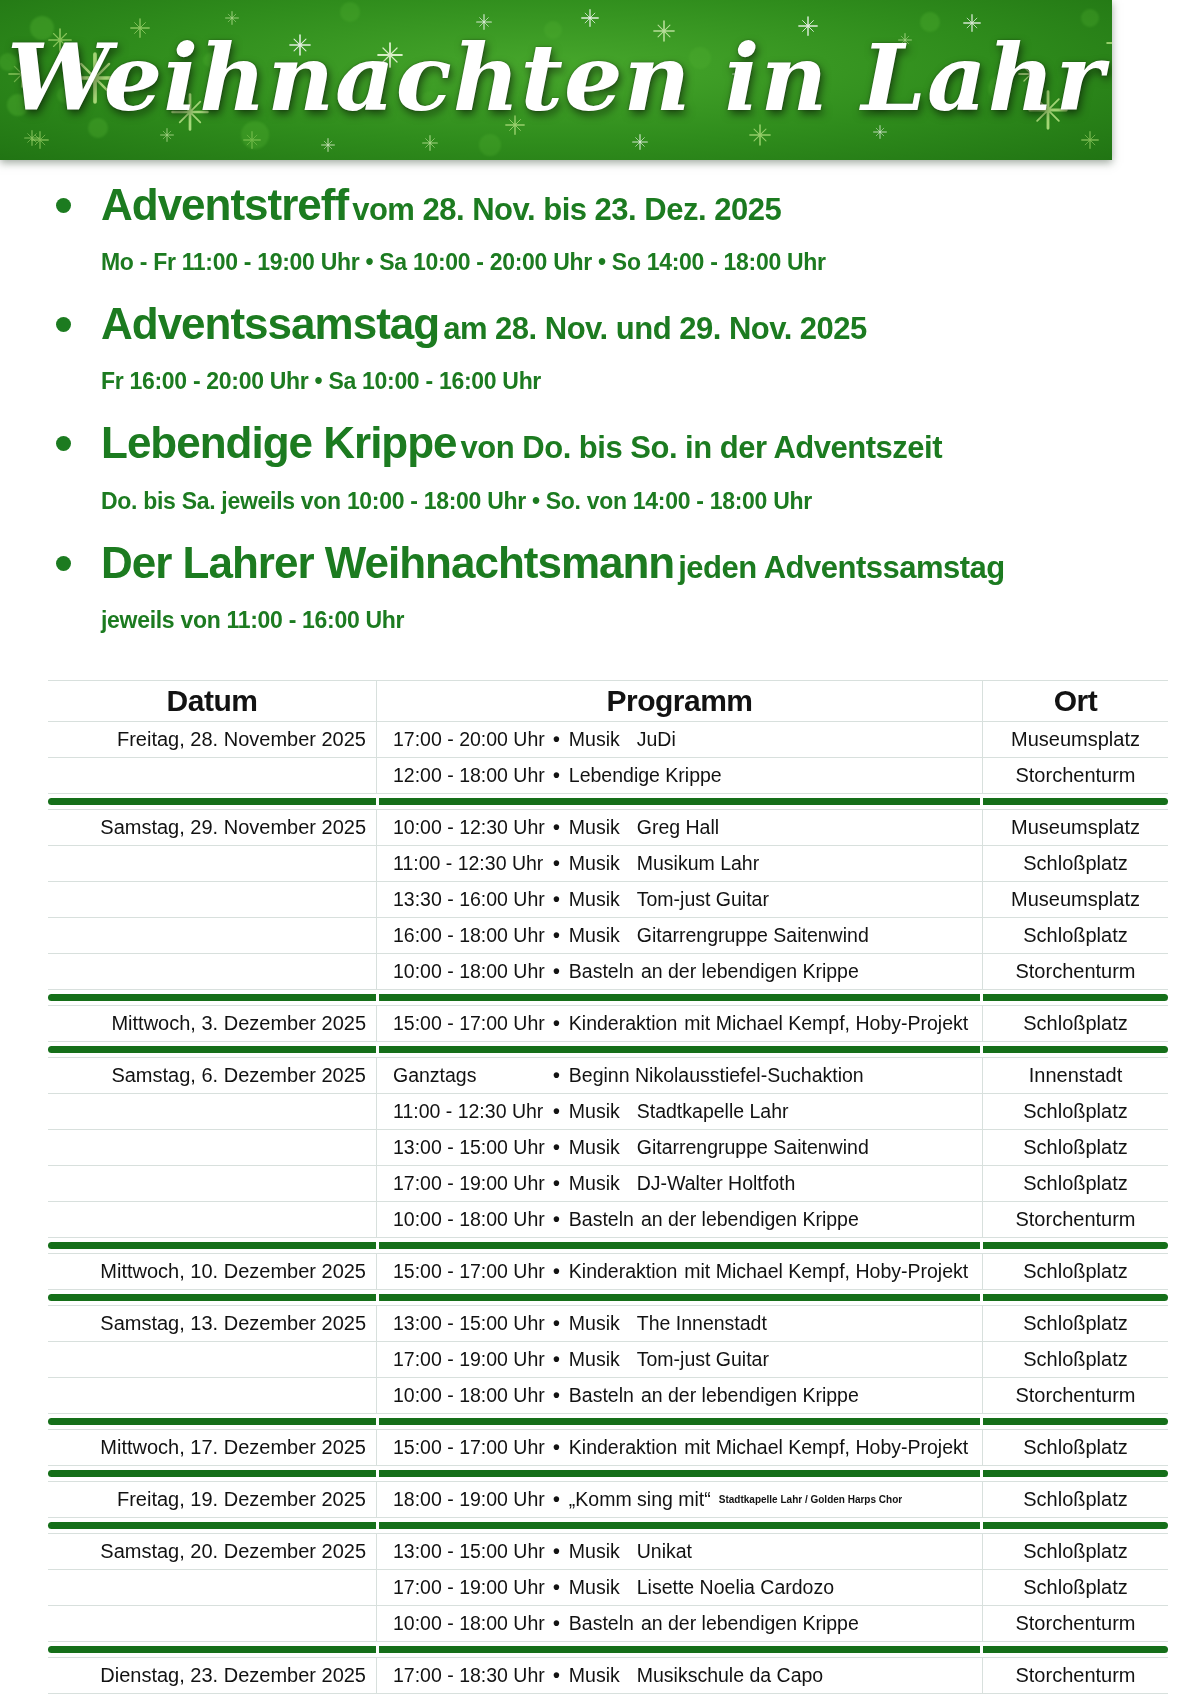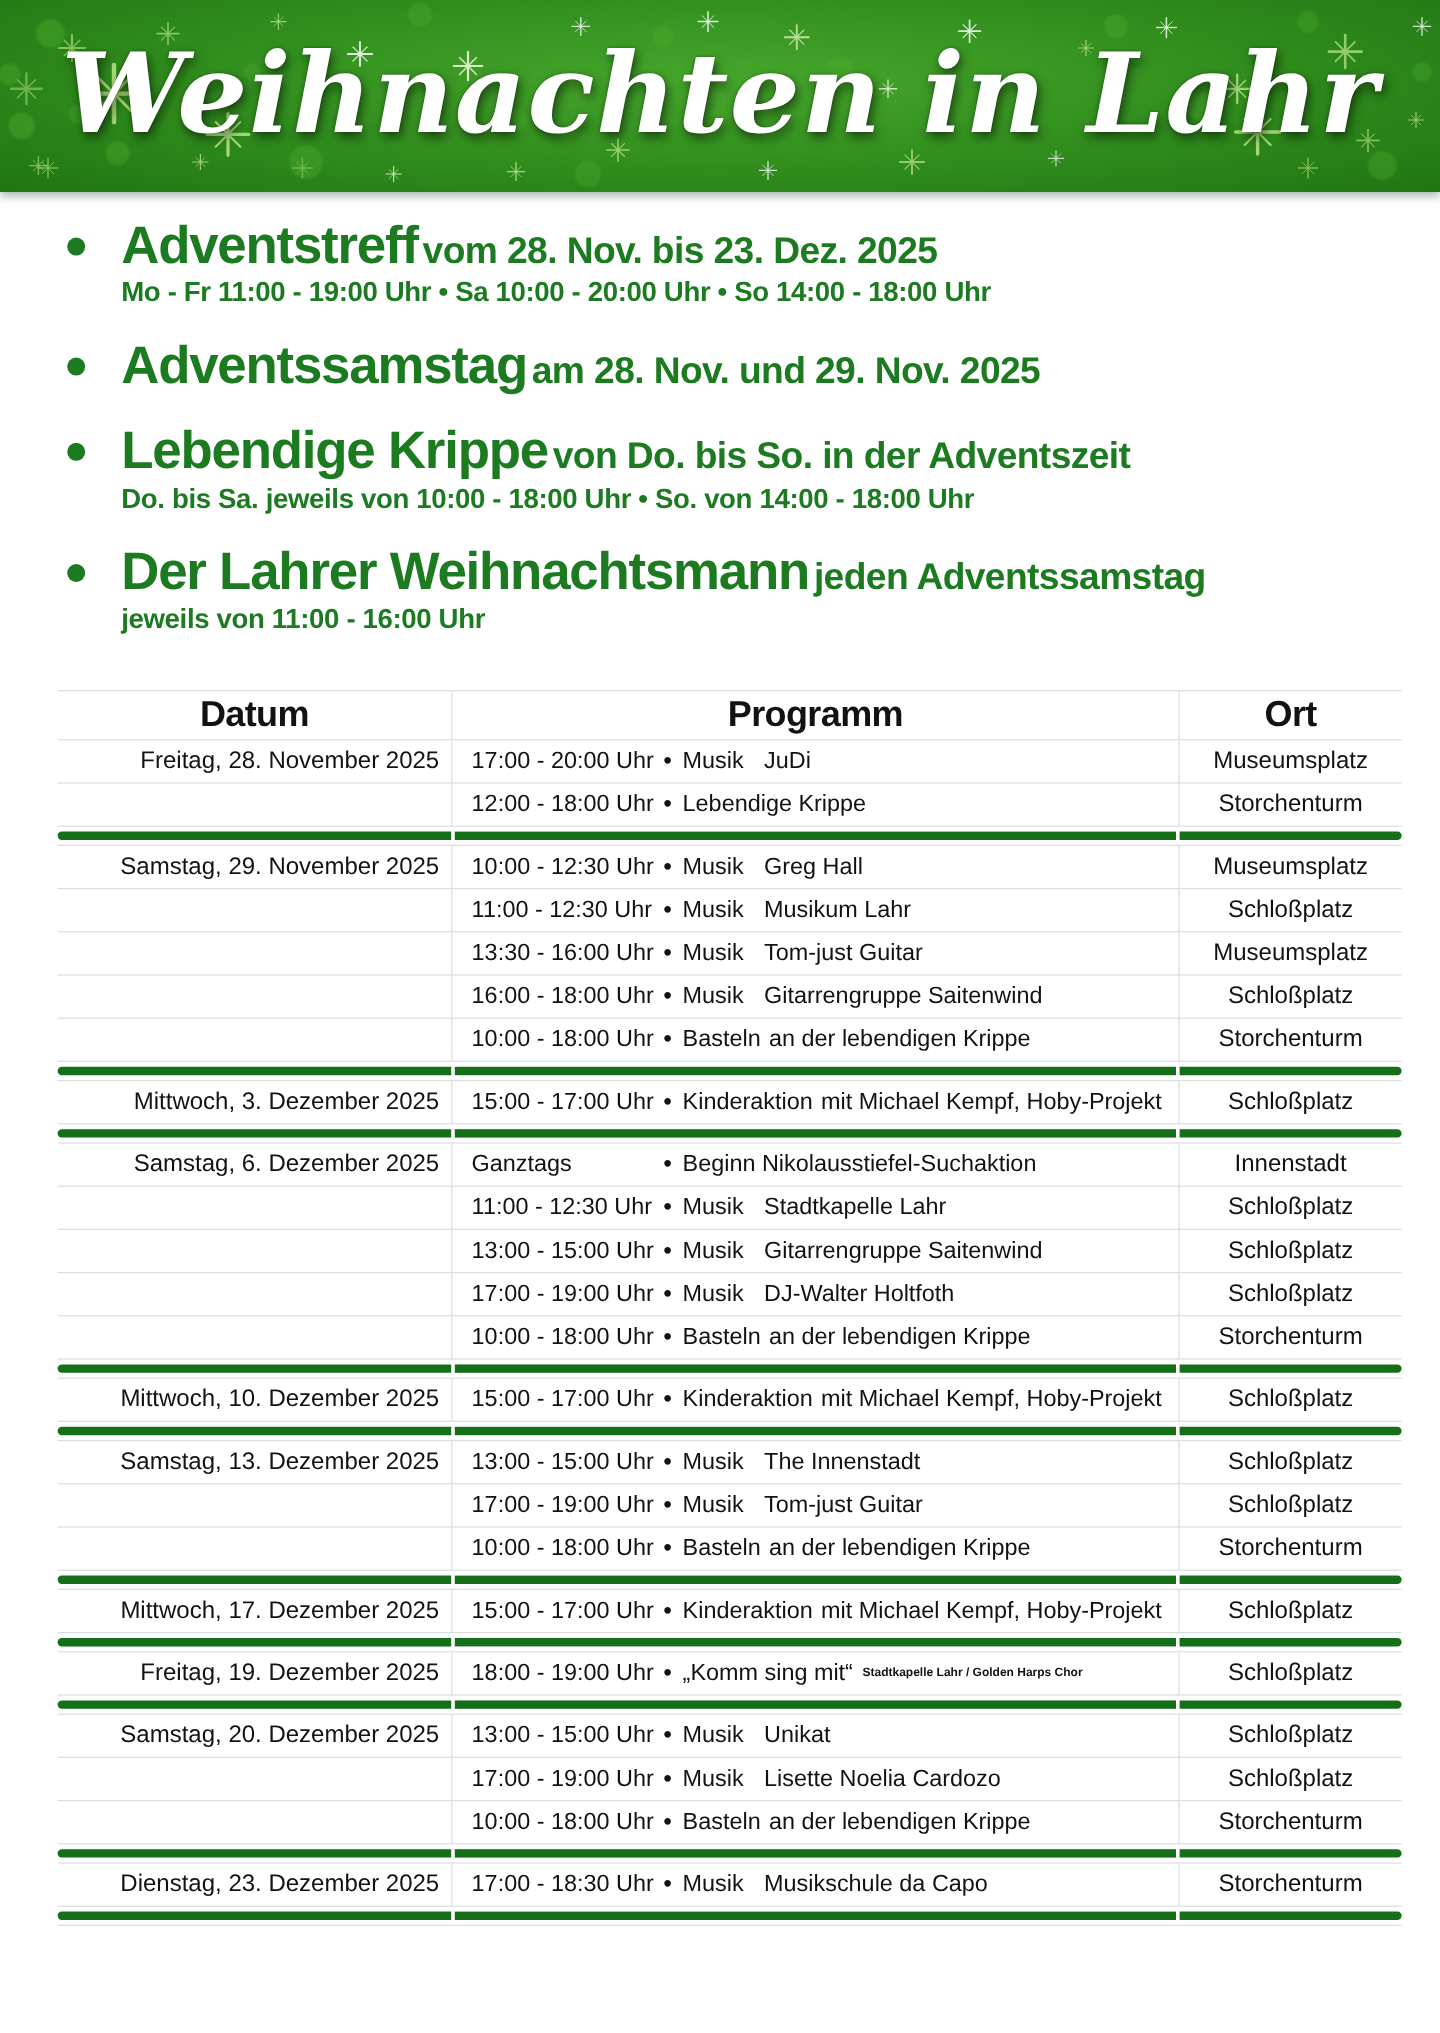--- a/index.html
+++ b/index.html
@@ -13,21 +13,21 @@
   body{
     width:1200px;height:1694px;
     background:#ffffff;
     font-family:"Liberation Sans", sans-serif;
     overflow:hidden;
     position:relative;
   }
   
   .banner{
     position:relative;
-    width:1200px;height:160px;
+    width:1112px;height:160px;
     background:
       radial-gradient(ellipse 140% 170% at 50% 42%,
         #47a72c 0%, #2f8c1c 28%, #1d6e11 55%, #124a0a 80%, #0b3306 100%);
     overflow:hidden;
     box-shadow:0 3px 8px rgba(70,90,70,.5);
   }
   .banner-decor{position:absolute;inset:0;}
   .banner-decor svg{position:absolute;}
   .bokeh{position:absolute;border-radius:50%;background:#51b031;filter:blur(1px);}
   .banner-title{
@@ -53,21 +53,21 @@
   .event-title{
     font-size:44px;font-weight:bold;color:var(--green);
     letter-spacing:-1px;line-height:1.05;
   }
   .event-subtitle{
     font-size:31px;font-weight:bold;color:var(--green);
     letter-spacing:-0.5px;
   }
   .event-times{
     font-size:23px;font-weight:bold;color:var(--green);
-    margin-top:2px;letter-spacing:-0.3px;white-space:nowrap;
+    margin-top:21px;letter-spacing:-0.3px;white-space:nowrap;
   }
   
   .schedule{margin:46px 0 0 48px;width:1120px;}
   .thead,.row,.divider{
     display:grid;
     grid-template-columns:328px 607px 185px;
   }
   .thead{border-top:1px solid var(--line);border-bottom:1px solid var(--line);}
   .th{
     font-size:30px;font-weight:bold;color:var(--ink);
@@ -361,20 +361,21 @@
         <div class="event-times">Mo - Fr 11:00 - 19:00 Uhr  •  Sa 10:00 - 20:00 Uhr  •  So 14:00 - 18:00 Uhr</div>
       </div>
     </div>
     <div class="event">
       <span class="dot"></span>
       <div class="event-text">
         <div class="event-head">
           <span class="event-title">Adventssamstag</span>
           <span class="event-subtitle">am 28. Nov. und 29. Nov. 2025</span>
         </div>
+        <div class="event-times">Fr 16:00 - 20:00 Uhr  •  Sa 10:00 - 16:00 Uhr</div>
       </div>
     </div>
     <div class="event">
       <span class="dot"></span>
       <div class="event-text">
         <div class="event-head">
           <span class="event-title">Lebendige Krippe</span>
           <span class="event-subtitle">von Do. bis So. in der Adventszeit</span>
         </div>
         <div class="event-times">Do. bis Sa. jeweils von 10:00 - 18:00 Uhr  •  So. von 14:00 - 18:00 Uhr</div>

